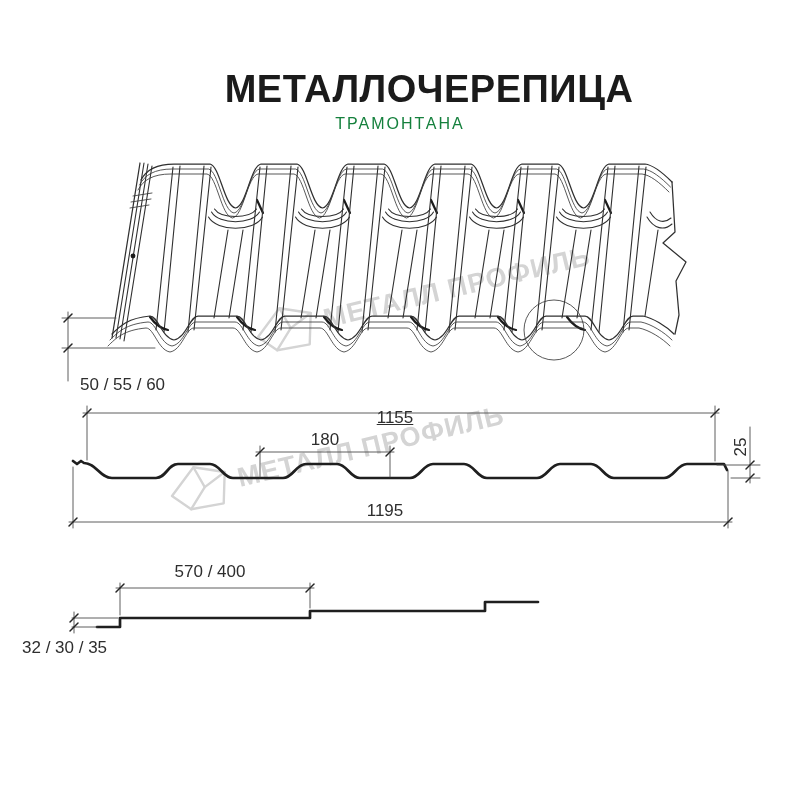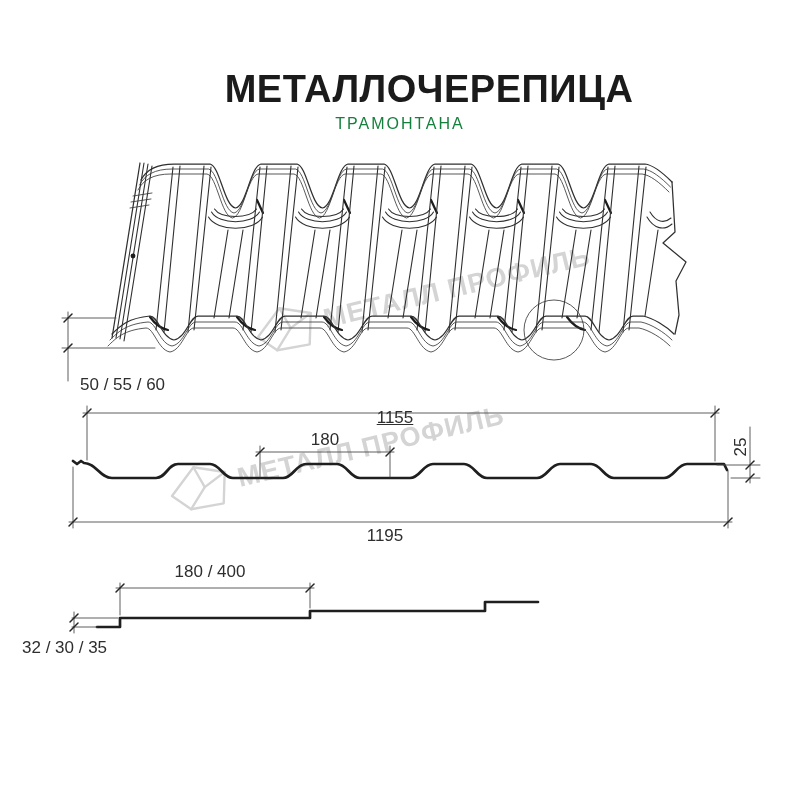--- a/index.html
+++ b/index.html
@@ -168,18 +168,18 @@
       <path class="tick" d="M70,622 L78,614"></path>
       <path class="tick" d="M70,631 L78,623"></path>
     </g>
   </svg>
 
   <div class="labels">
     <div class="dim" style="left:80px;top:366px;margin-top:9px;">50 / 55 / 60</div>
     <div class="dim c" style="left:345px;top:408px;width:100px;text-decoration:underline;">1155</div>
     <div class="dim c" style="left:285px;top:430px;width:80px;">180</div>
     <div class="dim c rot" style="left:723px;top:437px;width:36px;">25</div>
-    <div class="dim c" style="left:335px;top:526px;width:100px;text-align:center;">1195</div>
-    <div class="dim c" style="left:145px;top:562px;width:130px;">180 / 400</div>
+    <div class="dim c" style="left:335px;top:501px;width:100px;text-align:center;">1195</div>
+    <div class="dim c" style="left:145px;top:562px;width:130px;">570 / 400</div>
     <div class="dim" style="left:22px;top:638px;">32 / 30 / 35</div>
   </div>
 
 </div>
 
 </body></html>

